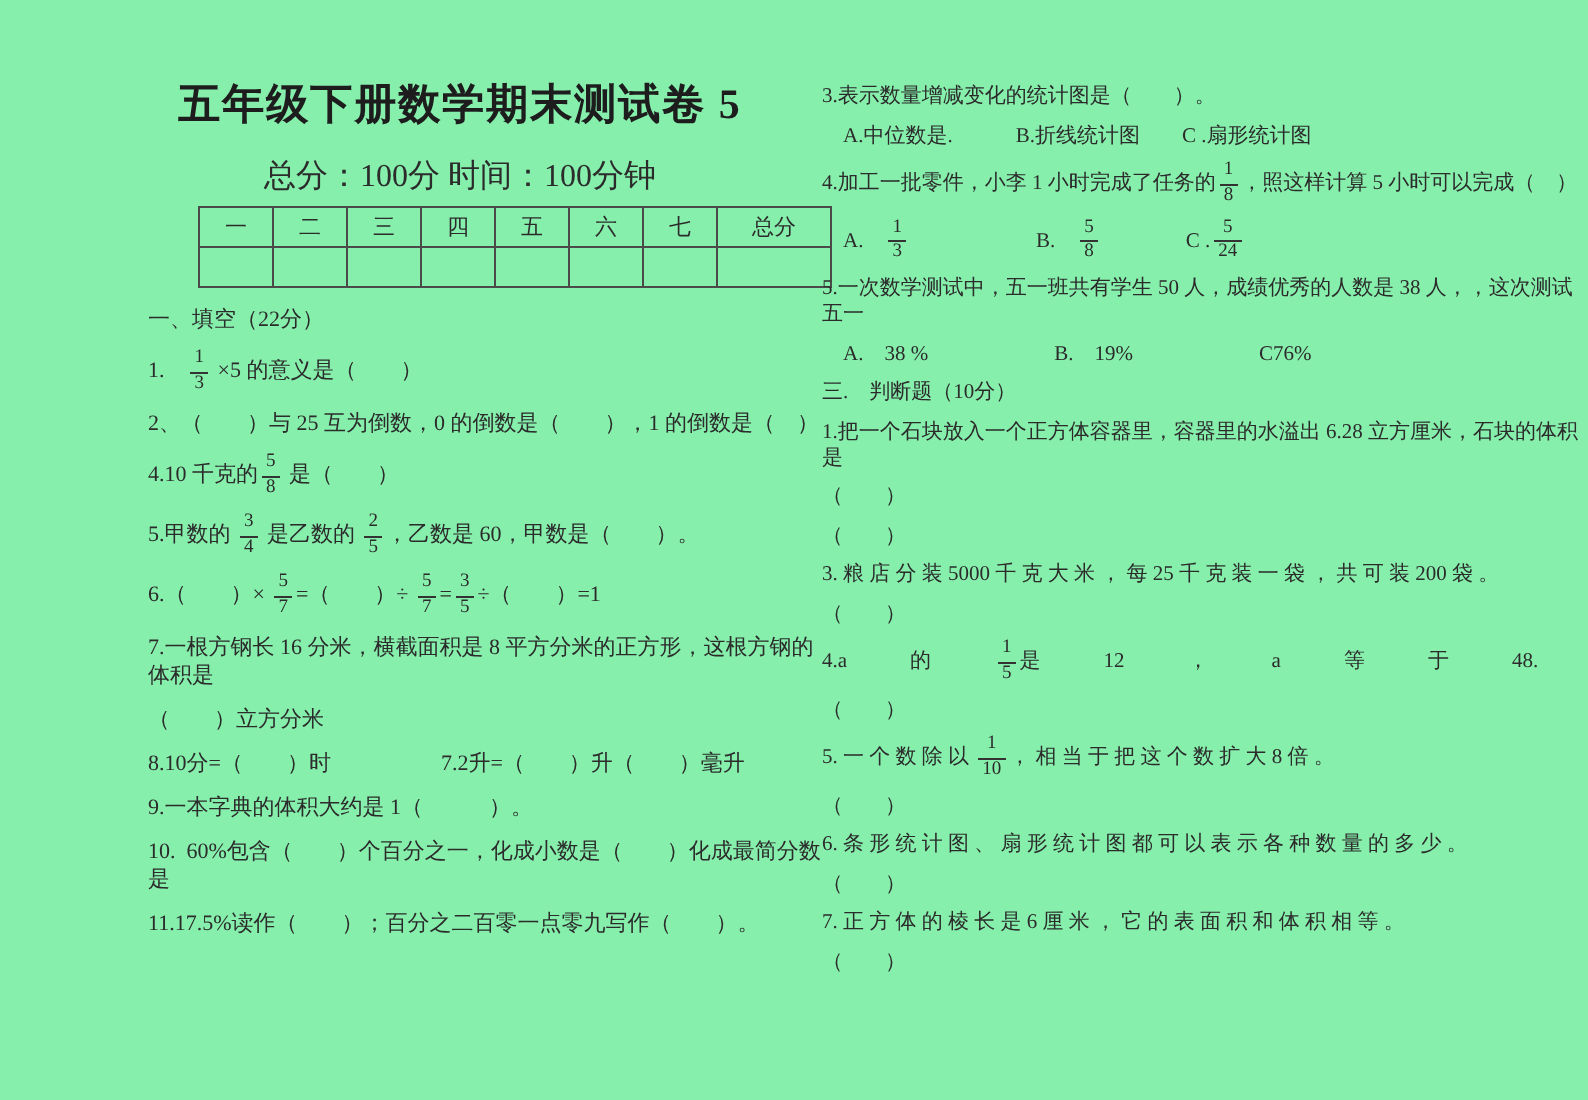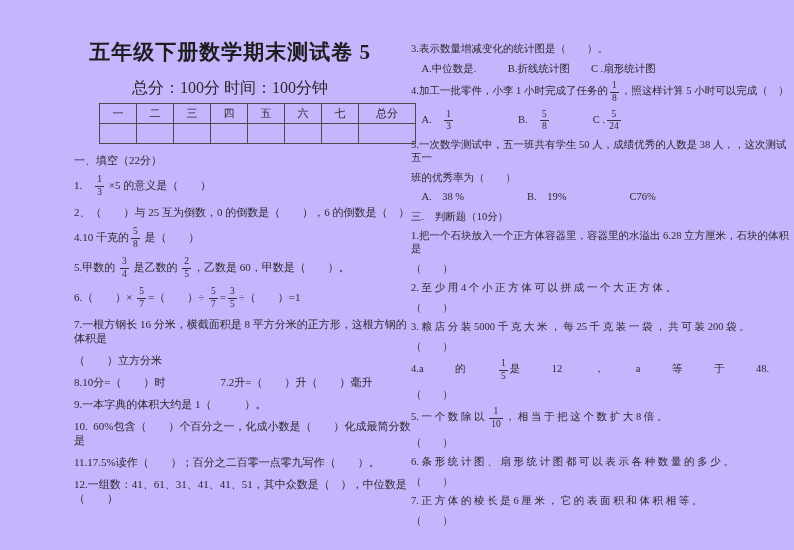--- a/index.html
+++ b/index.html
@@ -1,21 +1,21 @@
 <!DOCTYPE html>
 <html><head>
 <meta charset="utf-8">
 <style>
   html,body { margin:0; padding:0; }
   body {
     width:794px; height:550px; background:#ffffff; overflow:hidden; position:relative;
     font-family:"Liberation Serif","DejaVu Serif",serif;
     color:#2b2b2b;
   }
-  .page { position:absolute; inset:0; background:#c4b5fd; }
+  .page { position:absolute; inset:0; background:#86efac; }
 
   
   .header { position:absolute; left:70px; top:38px; width:320px; text-align:center; }
   .title  { font-size:21px; font-weight:bold; letter-spacing:1px; color:#1d1d1d; }
   .subtitle { font-size:16px; margin-top:12px; color:#2b2b2b; }
 
   
   .score-table { position:absolute; left:99px; top:103px; border-collapse:collapse; }
   .score-table td {
     border:1px solid #4a4a4a; height:19px; text-align:center;
@@ -69,44 +69,41 @@
           <td></td>
           <td></td>
           <td class="wide"></td>
         </tr>
     </tbody>
   </table>
 
   <div class="col col-left" id="col-left">
       <div class="line"><span>一、填空（22分）</span></div>
       <div class="line"><span>1.　</span><span class="frac"><span class="num">1</span><span class="den">3</span></span><span> ×5 的意义是（　　）</span></div>
-      <div class="line"><span>2、（　　）与 25 互为倒数，0 的倒数是（　　），6 的倒数是（　）</span></div>
+      <div class="line"><span>2、（　　）与 25 互为倒数，0 的倒数是（　　），1 的倒数是（　）</span></div>
       <div class="line"><span>4.10 千克的</span><span class="frac"><span class="num">5</span><span class="den">8</span></span><span> 是（　　）</span></div>
       <div class="line"><span>5.甲数的 </span><span class="frac"><span class="num">3</span><span class="den">4</span></span><span> 是乙数的 </span><span class="frac"><span class="num">2</span><span class="den">5</span></span><span>，乙数是 60，甲数是（　　）。</span></div>
       <div class="line"><span>6.（　　）× </span><span class="frac"><span class="num">5</span><span class="den">7</span></span><span>=（　　）÷ </span><span class="frac"><span class="num">5</span><span class="den">7</span></span><span>=</span><span class="frac"><span class="num">3</span><span class="den">5</span></span><span>÷（　　）=1</span></div>
       <div class="line"><span>7.一根方钢长 16 分米，横截面积是 8 平方分米的正方形，这根方钢的体积是</span></div>
       <div class="line"><span>（　　）立方分米</span></div>
       <div class="line"><span>8.10分=（　　）时　　　　　7.2升=（　　）升（　　）毫升</span></div>
       <div class="line"><span>9.一本字典的体积大约是 1（　　　）。</span></div>
       <div class="line"><span>10.  60%包含（　　）个百分之一，化成小数是（　　）化成最简分数是</span></div>
       <div class="line"><span>11.17.5%读作（　　）；百分之二百零一点零九写作（　　）。</span></div>
-      <div class="line"><span>12.一组数：41、61、31、41、41、51，其中众数是（　），中位数是（　　）</span></div>
     </div>
   <div class="col col-right" id="col-right">
       <div class="line"><span>3.表示数量增减变化的统计图是（　　）。</span></div>
       <div class="line"><span>　A.中位数是.　　　B.折线统计图　　C .扇形统计图</span></div>
       <div class="line"><span>4.加工一批零件，小李 1 小时完成了任务的</span><span class="frac"><span class="num">1</span><span class="den">8</span></span><span>，照这样计算 5 小时可以完成（　）</span></div>
       <div class="line"><span>　A.　</span><span class="frac"><span class="num">1</span><span class="den">3</span></span><span>　　　　　　B.　</span><span class="frac"><span class="num">5</span><span class="den">8</span></span><span>　　　　C .</span><span class="frac"><span class="num">5</span><span class="den">24</span></span></div>
       <div class="line"><span>5.一次数学测试中，五一班共有学生 50 人，成绩优秀的人数是 38 人，，这次测试五一</span></div>
-      <div class="line"><span>班的优秀率为（　　）</span></div>
       <div class="line"><span>　A.　38 %　　　　　　B.　19%　　　　　　C76%</span></div>
       <div class="line"><span>三.　判断题（10分）</span></div>
       <div class="line"><span>1.把一个石块放入一个正方体容器里，容器里的水溢出 6.28 立方厘米，石块的体积是</span></div>
       <div class="line"><span>（　　）</span></div>
-      <div class="line"><span>2. 至 少 用 4 个 小 正 方 体 可 以 拼 成 一 个 大 正 方 体 。</span></div>
       <div class="line"><span>（　　）</span></div>
       <div class="line"><span>3. 粮 店 分 装 5000 千 克 大 米 ， 每 25 千 克 装 一 袋 ， 共 可 装 200 袋 。</span></div>
       <div class="line"><span>（　　）</span></div>
       <div class="line"><span>4.a　　　的　　　</span><span class="frac"><span class="num">1</span><span class="den">5</span></span><span>是　　　12　　　，　　　a　　　等　　　于　　　48.</span></div>
       <div class="line"><span>（　　）</span></div>
       <div class="line"><span>5. 一 个 数 除 以 </span><span class="frac"><span class="num">1</span><span class="den">10</span></span><span>， 相 当 于 把 这 个 数 扩 大 8 倍 。</span></div>
       <div class="line"><span>（　　）</span></div>
       <div class="line"><span>6. 条 形 统 计 图 、 扇 形 统 计 图 都 可 以 表 示 各 种 数 量 的 多 少 。</span></div>
       <div class="line"><span>（　　）</span></div>
       <div class="line"><span>7. 正 方 体 的 棱 长 是 6 厘 米 ， 它 的 表 面 积 和 体 积 相 等 。</span></div>

